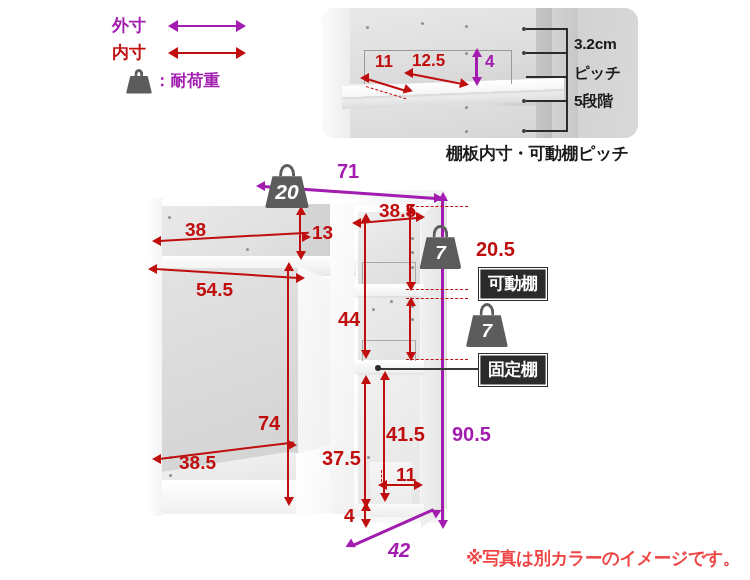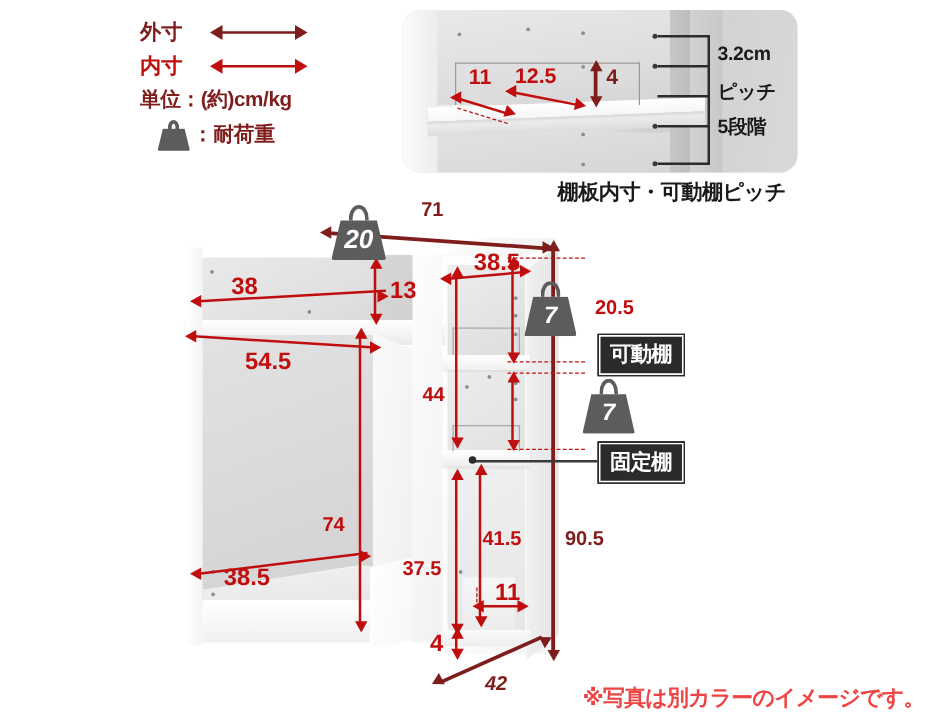--- a/index.html
+++ b/index.html
@@ -10,21 +10,21 @@
     font-family: "Liberation Sans", "DejaVu Sans", sans-serif;
     overflow: hidden;
   }
   #root {
     position: relative;
     width: 750px; height: 580px;
     background: #ffffff;
   }
   .abs { position: absolute; }
   .txt-red { color: #c00d0d; }
-  .txt-blk { color: #7f1d1d; }
+  .txt-blk { color: #a21caf; }
 
   
   #legend { left: 112px; top: 12px; width: 230px; }
   .legend-row {
     display: flex; align-items: center;
     height: 27px;
   }
   .legend-label {
     font-size: 17px; font-weight: bold;
     width: 56px;
@@ -131,21 +131,21 @@
   
   .dim-line { position: absolute; }
   .dim-line .ln { position: absolute; background: currentColor; }
   .arrowhead { position: absolute; width: 0; height: 0; }
   .ah-left  { border-top: 5px solid transparent; border-bottom: 5px solid transparent; border-right: 9px solid currentColor; }
   .ah-right { border-top: 5px solid transparent; border-bottom: 5px solid transparent; border-left: 9px solid currentColor; }
   .ah-up    { border-left: 5px solid transparent; border-right: 5px solid transparent; border-bottom: 9px solid currentColor; }
   .ah-down  { border-left: 5px solid transparent; border-right: 5px solid transparent; border-top: 9px solid currentColor; }
   .dim-txt { position: absolute; font-size: 19px; font-weight: bold; white-space: nowrap; }
   .dim-txt.sm { font-size: 17px; }
-  .dim-txt.lg { font-size: 16px; }
+  .dim-txt.lg { font-size: 20px; }
 
   .dashed-red { position: absolute; border-top: 1.6px dashed #c00d0d; }
 
   
   .chip {
     position: absolute;
     background: #2b2b2b; color: #ffffff;
     font-size: 17px; font-weight: bold;
     padding: 4px 9px 5px;
     border: 1.5px solid #2b2b2b;
@@ -180,23 +180,20 @@
 
     <div class="legend-row">
       <span class="legend-label txt-red">内寸</span>
       <span class="legend-arrow txt-red">
         <i class="ah-l"></i>
           <i class="bar"></i>
           <i class="ah-r"></i>
       </span>
     </div>
 
-    <div class="legend-row">
-      <span class="legend-unit txt-blk">単位：(約)cm/kg</span>
-    </div>
 
     <div class="legend-weight-row">
       <span class="weight-ico" style="width:26px;height:25px;">
         <i class="handle"></i>
           <i class="body"></i>
       </span>
       <span class="wtxt txt-blk">：耐荷重</span>
     </div>
   </div>
 

